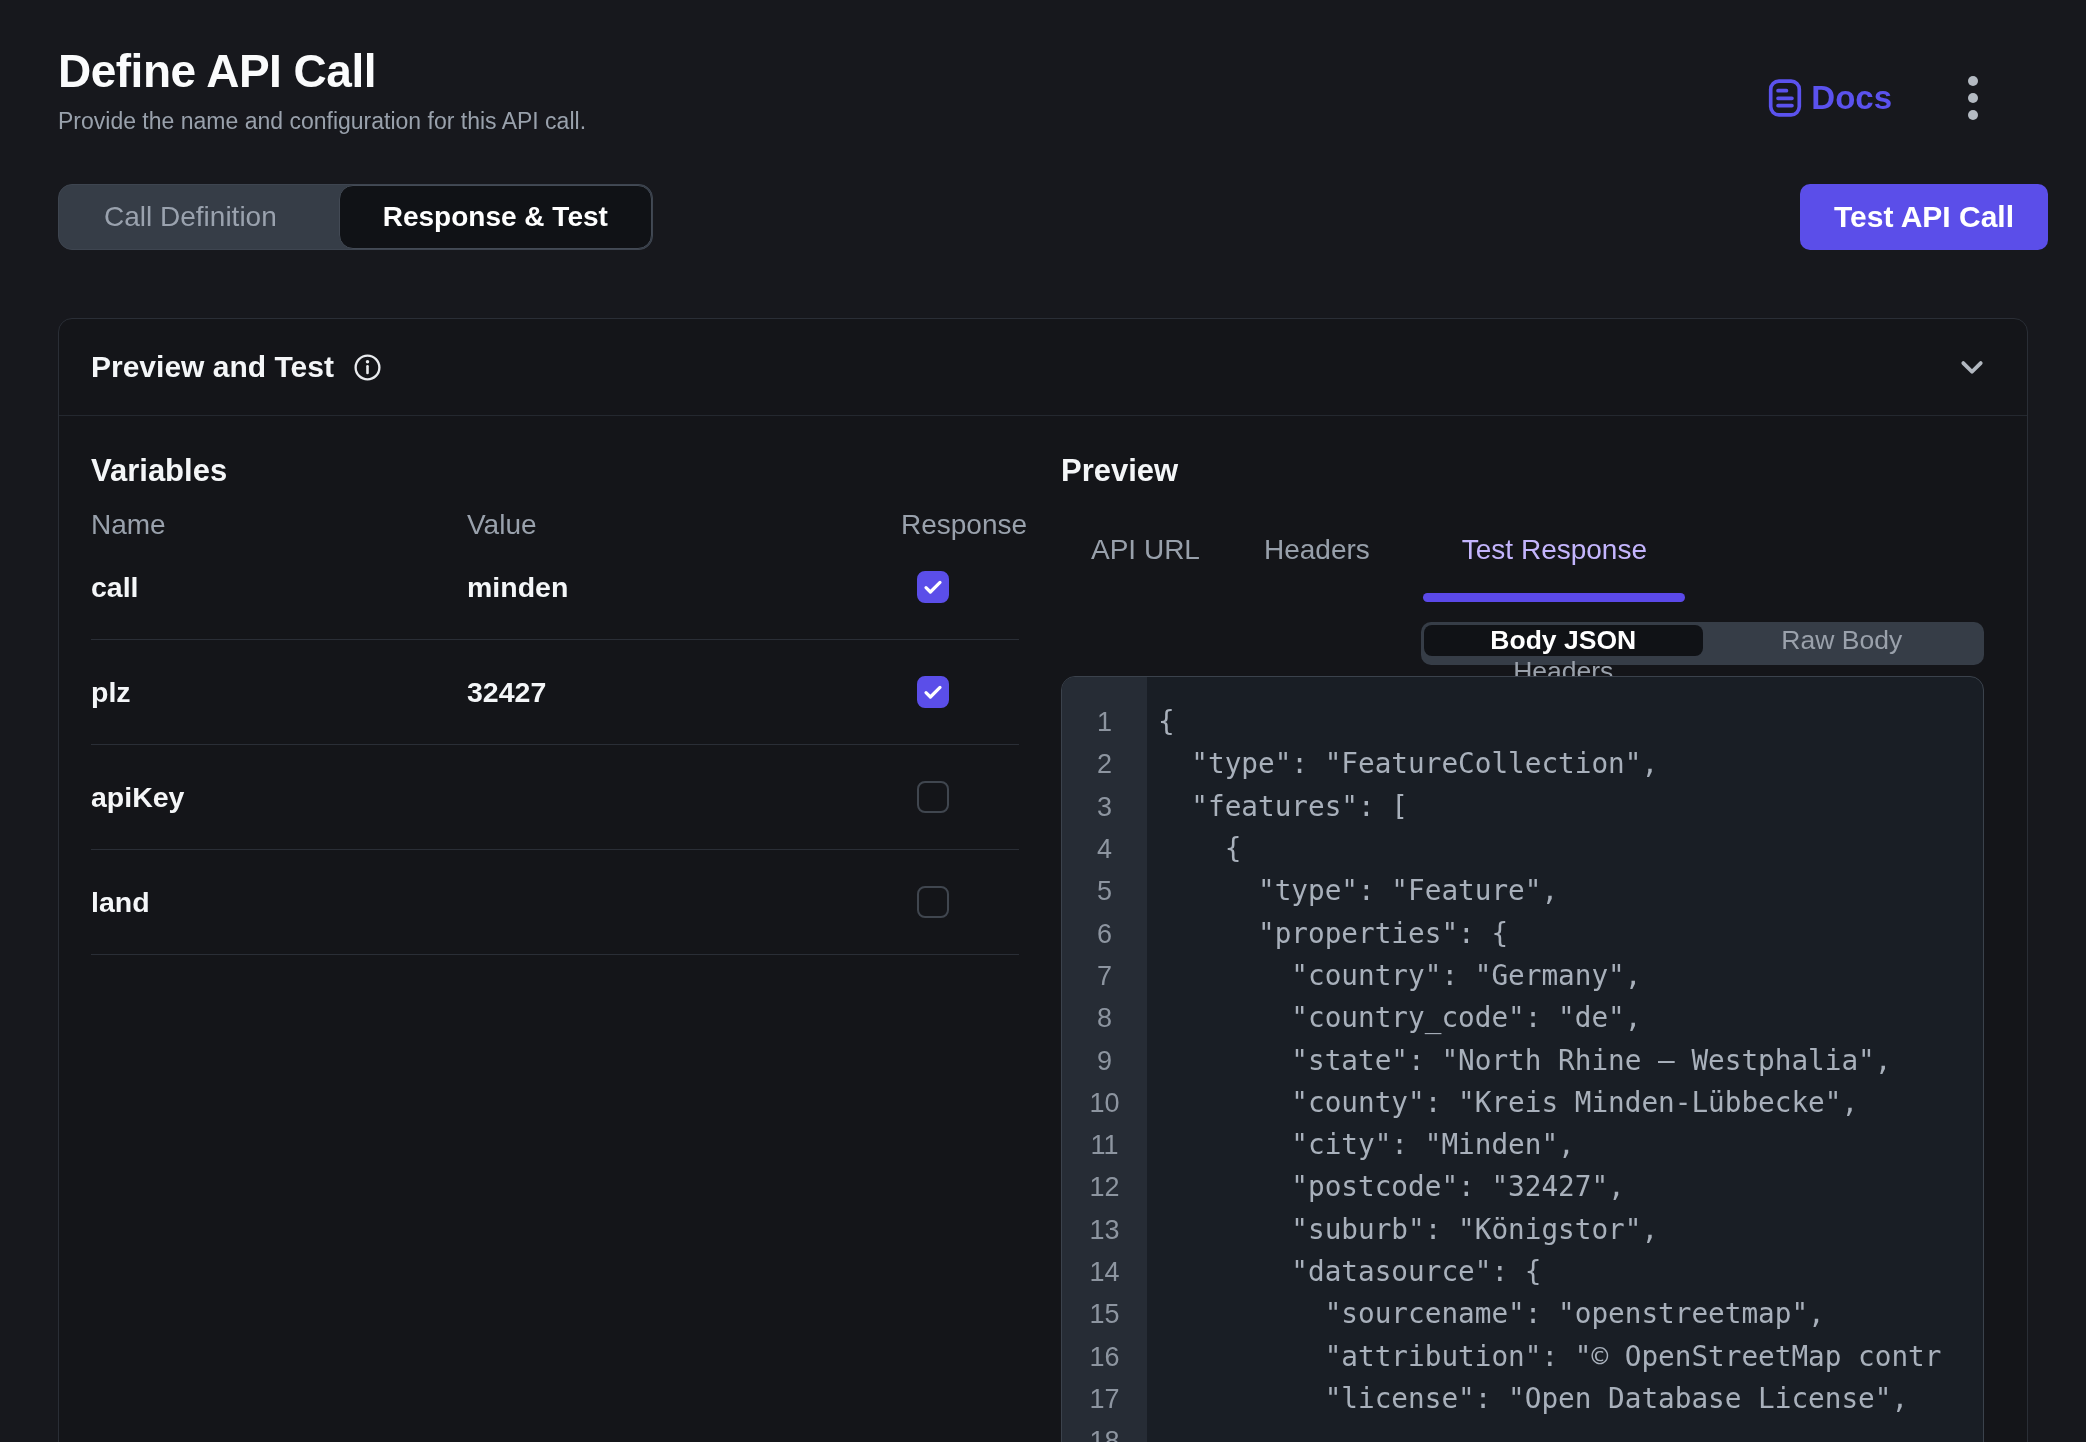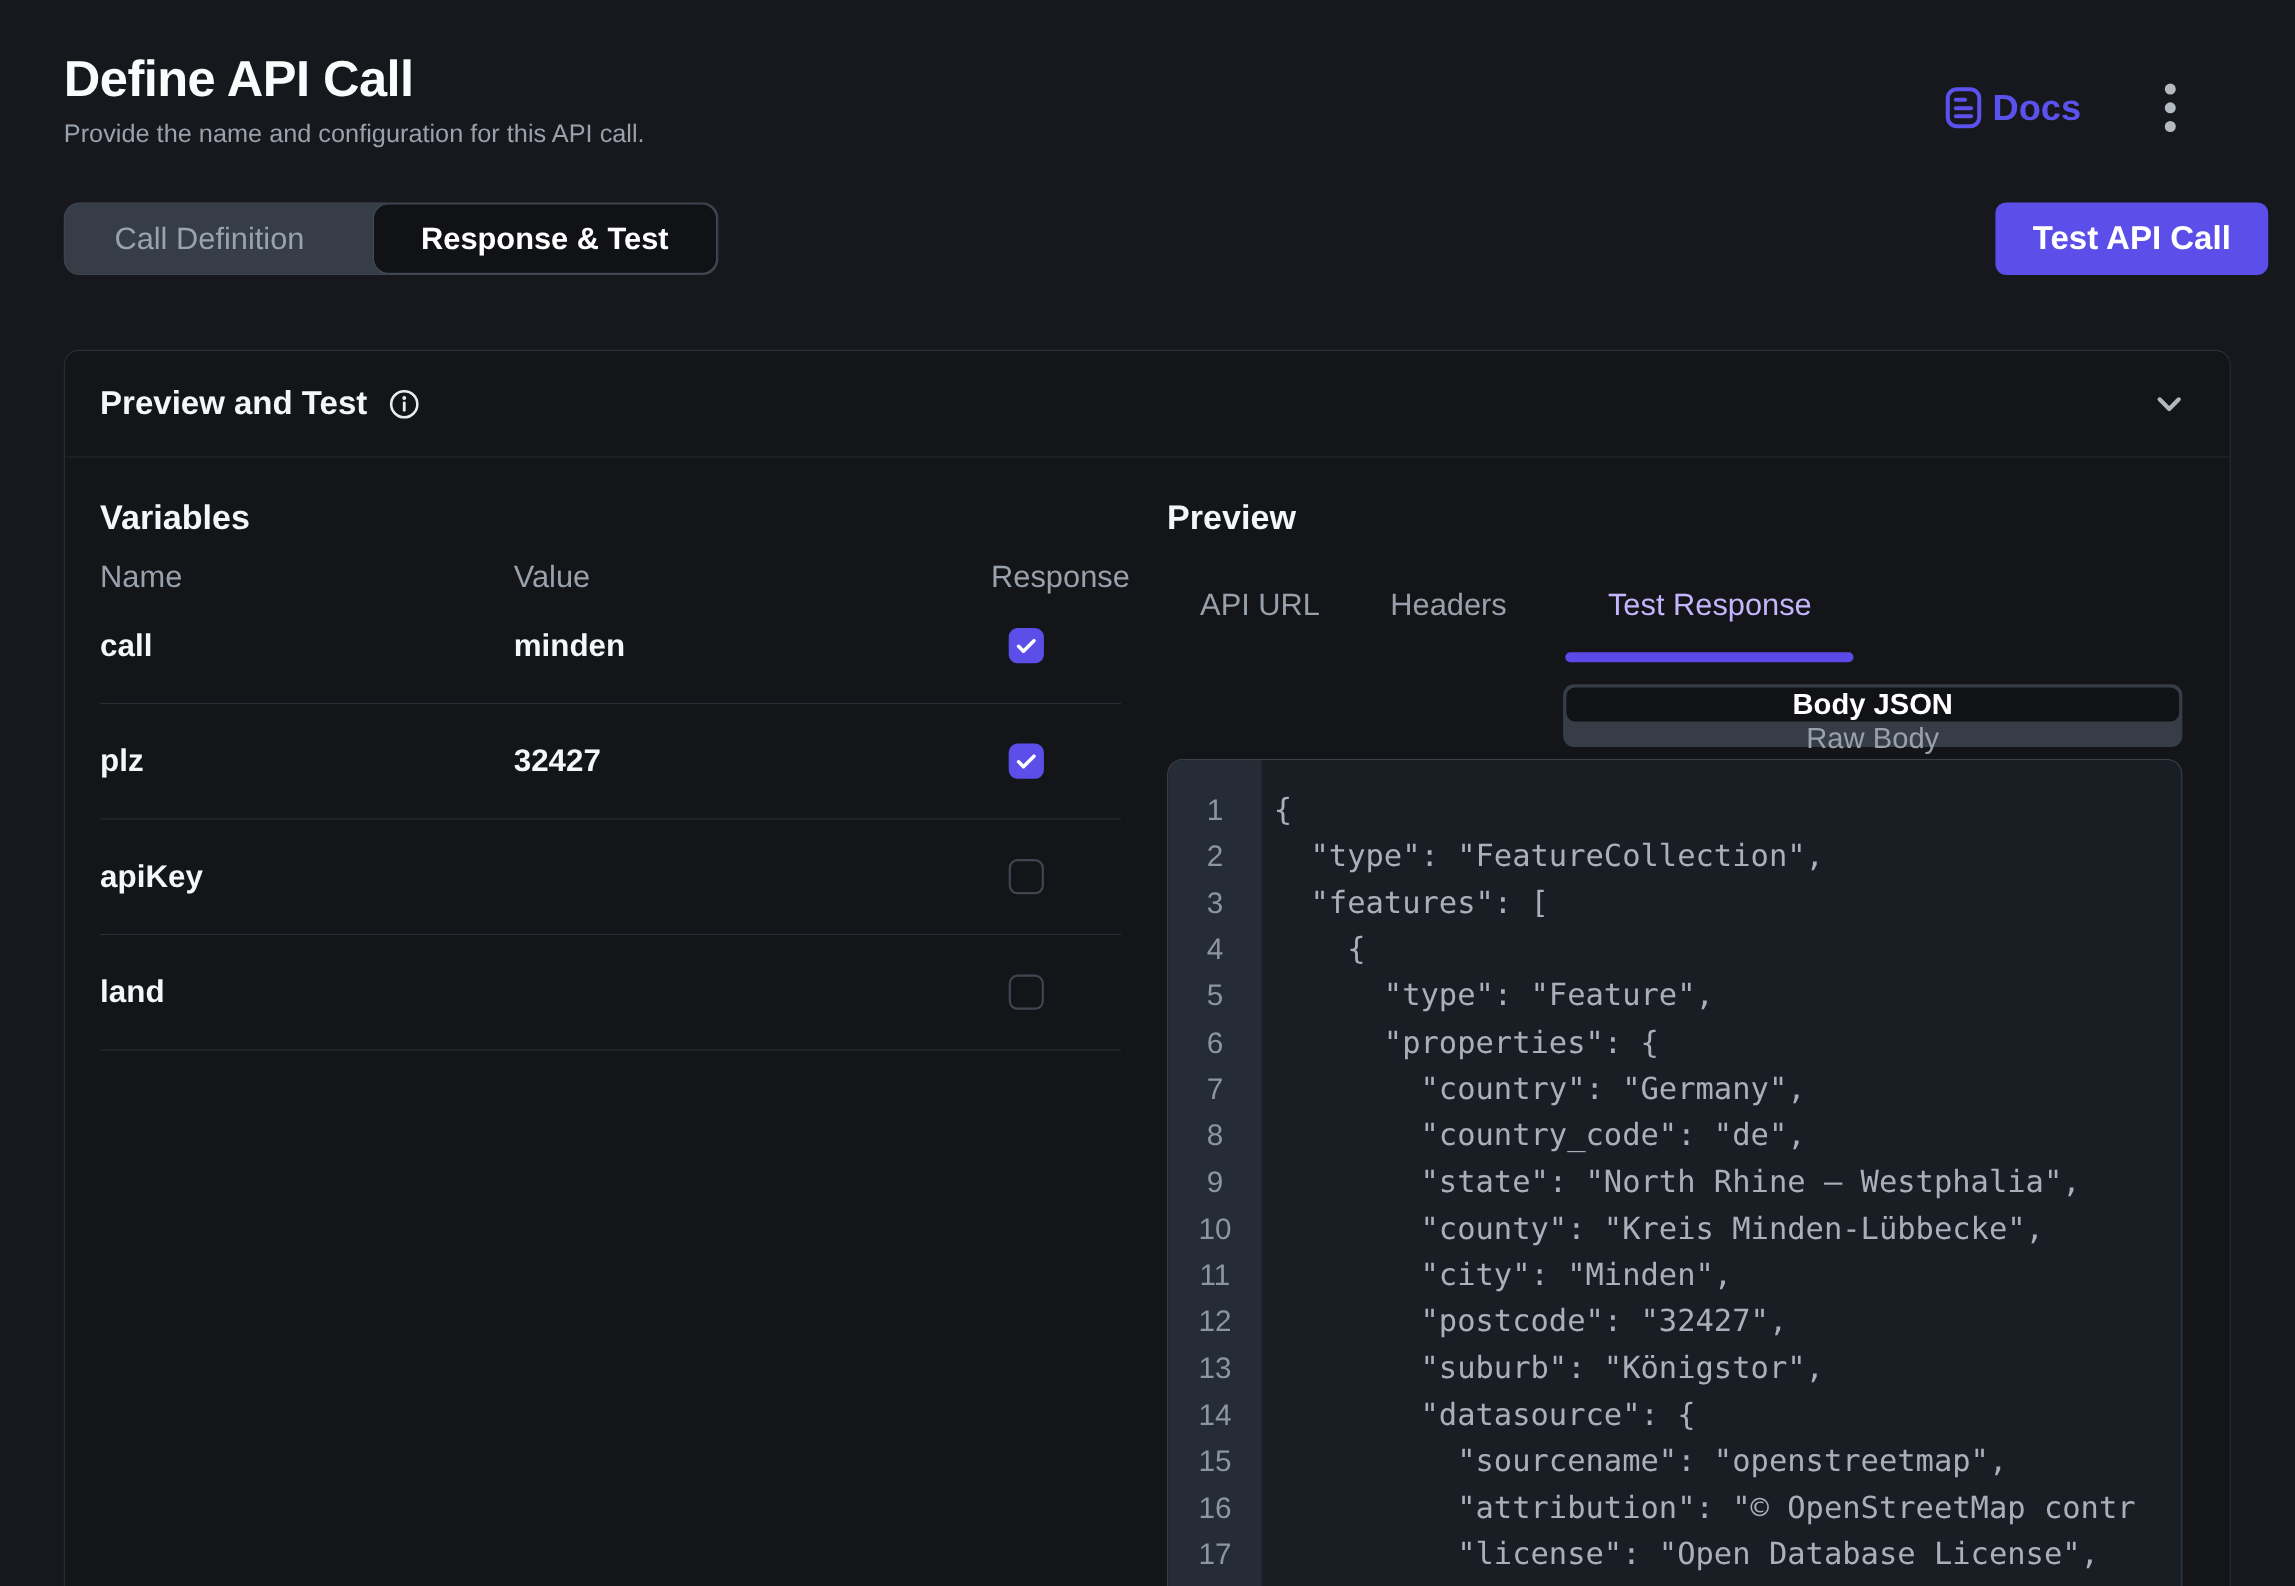--- a/index.html
+++ b/index.html
@@ -3,21 +3,21 @@
 <meta charset="utf-8">
 <style>
   * { margin:0; padding:0; box-sizing:border-box; }
   html,body { width:2086px; height:1442px; overflow:hidden; }
   body {
     background:#17181d;
     font-family:"Liberation Sans", sans-serif;
     color:#f4f6f8;
     -webkit-font-smoothing:antialiased;
   }
-  .page { position:relative; width:2086px; height:1442px; padding:44px 24px 0 58px; }
+  .page { position:relative; width:2086px; height:1442px; padding:44px 38px 0 58px; }
 
   
   .page-title { font-size:46px; font-weight:800; letter-spacing:-0.5px; color:#fafbfc; line-height:1.2; }
   .page-subtitle { margin-top:9px; font-size:23px; color:#99a1ac; }
 
   .top-right { position:absolute; top:72px; right:104px; display:flex; align-items:center; }
   .docs-link { display:flex; align-items:center; gap:4px; cursor:pointer; text-decoration:none; }
   .docs-link span { font-size:33px; font-weight:800; color:#5b52ee; }
   .kebab { margin-left:72px; display:flex; flex-direction:column; gap:7px; padding:4px; cursor:pointer; }
   .kebab i { width:10px; height:10px; border-radius:50%; background:#b4bac2; }
@@ -78,22 +78,22 @@
   
   .preview-col { flex:1; margin-left:42px; margin-right:43px; display:flex; flex-direction:column; }
   .preview-tabs { margin-top:45px; display:flex; gap:64px; padding-left:30px; }
   .ptab { position:relative; font-size:28px; color:#98a0ab; line-height:34px; cursor:pointer; }
   .ptab.active { color:#c4b5fd; font-weight:400;margin-left:28px; }
   .ptab.active::after {
     content:""; position:absolute; left:50%; transform:translateX(-50%);
     bottom:-35px; width:262px; height:9px; border-radius:4.5px; background:#5b49e8;
   }
   .segmented {
-    margin-top:55px; margin-left:auto; width:563px; height:57px; border-radius:10px;
-    background:#363d47; display:grid; grid-template-columns:repeat(1,1fr); padding:3px;
+    margin-top:55px; margin-left:auto; width:563px; height:43px; border-radius:10px;
+    background:#363d47; display:grid; grid-template-columns:repeat(2,1fr); padding:3px;
   }
   .seg {
     border:none; background:transparent; border-radius:8px; color:#9aa1ab;
     font-size:26.5px; font-family:inherit; cursor:pointer;
   }
   .seg.active { background:#101216; color:#ffffff; font-weight:800; }
 
   .code-block {
     margin-top:11px; height:1100px; display:flex; overflow:hidden;
     border:1.5px solid #3b424c; border-radius:14px; background:#191e25;

